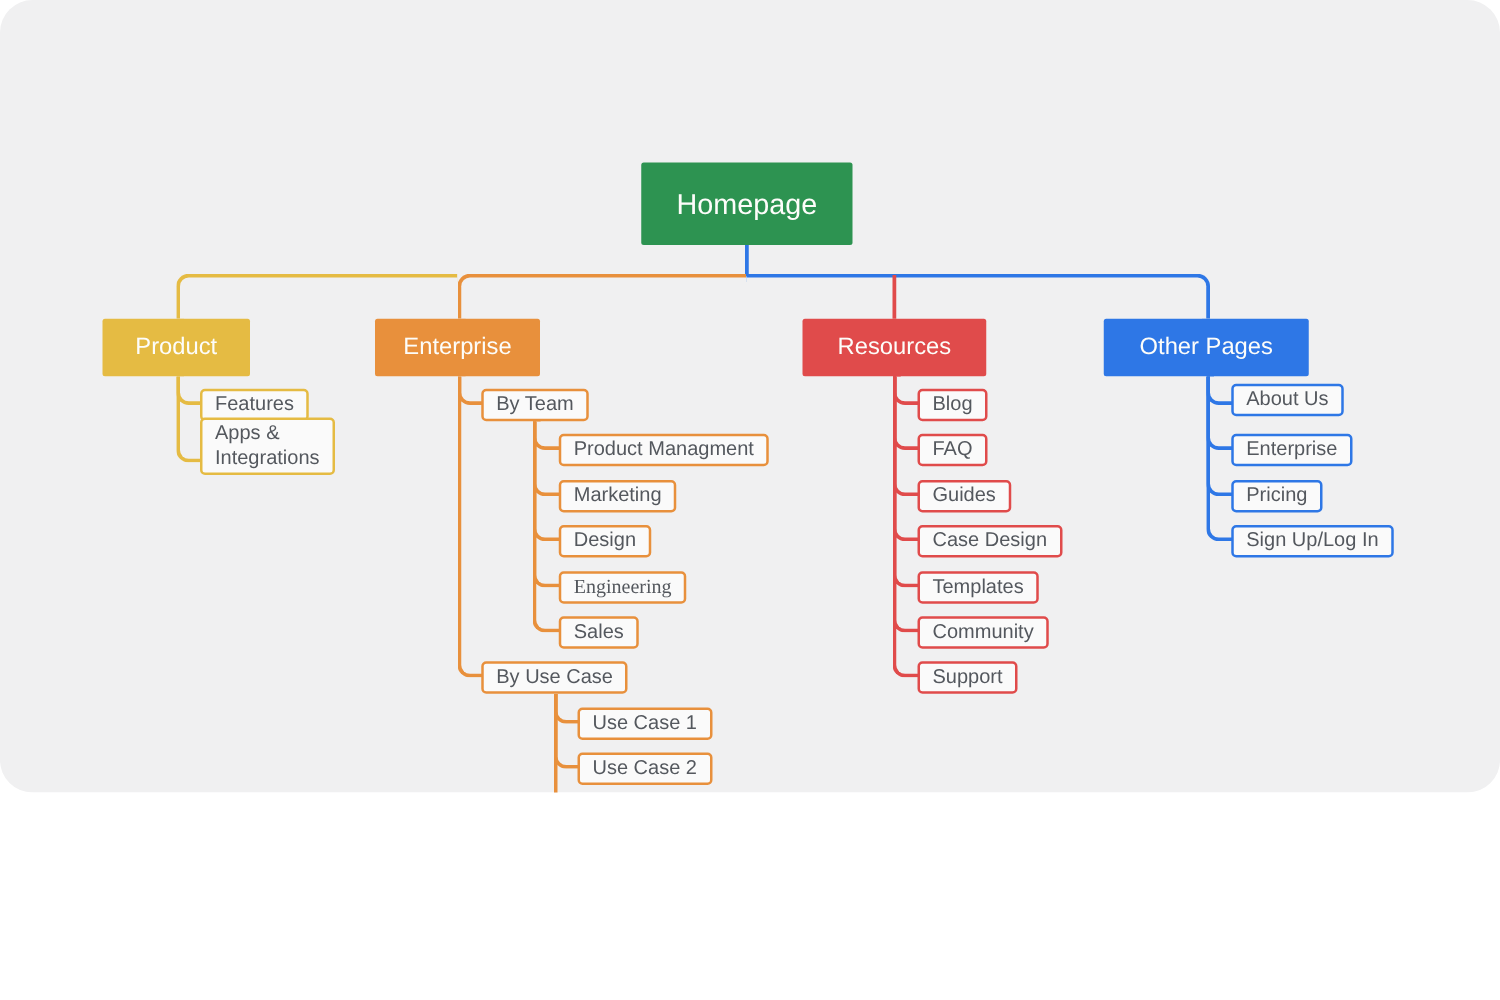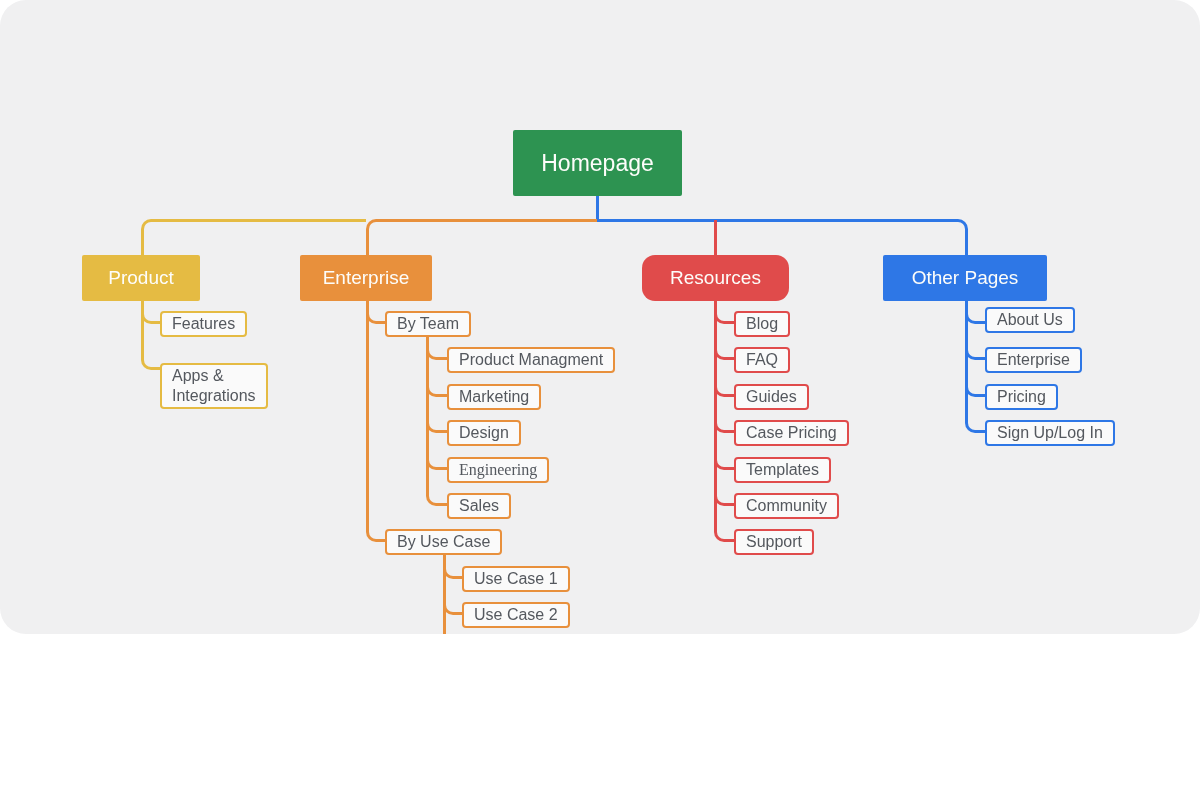--- a/index.html
+++ b/index.html
@@ -106,46 +106,46 @@
     <div class="root-node c-green" style="left:513px; top:130px; width:169px; height:66px;">
       <span>Homepage</span>
     </div>
 
     <div class="branch-node c-yellow" style="left:82px; top:255px; width:118px;">
       <span>Product</span>
     </div>
     <div class="branch-node c-orange" style="left:300px; top:255px; width:132px;">
       <span>Enterprise</span>
     </div>
-    <div class="branch-node c-red" style="left:642px; top:255px; width:147px;border-radius:13px;">
+    <div class="branch-node c-red" style="left:642px; top:255px; width:147px;">
       <span>Resources</span>
     </div>
     <div class="branch-node c-blue" style="left:883px; top:255px; width:164px;">
       <span>Other Pages</span>
     </div>
 
     <div class="leaf-node c-yellow" style="left:160px; top:311px;">Features</div>
-    <div class="leaf-node c-yellow" style="left:160px; top:363px;">Apps &amp;
+    <div class="leaf-node c-yellow" style="left:160px; top:334px;">Apps &amp;
 Integrations</div>
 
     <div class="leaf-node c-orange" style="left:385px; top:311px;">By Team</div>
     <div class="leaf-node c-orange" style="left:447px; top:347px;">Product Managment</div>
     <div class="leaf-node c-orange" style="left:447px; top:384px;">Marketing</div>
     <div class="leaf-node c-orange" style="left:447px; top:420px;">Design</div>
     <div class="leaf-node c-orange" style="left:447px; top:457px;font-family:Liberation Serif, serif;">Engineering</div>
     <div class="leaf-node c-orange" style="left:447px; top:493px;">Sales</div>
     <div class="leaf-node c-orange" style="left:385px; top:529px;">By Use Case</div>
     <div class="leaf-node c-orange" style="left:462px; top:566px;">Use Case 1</div>
     <div class="leaf-node c-orange" style="left:462px; top:602px;">Use Case 2</div>
     <div class="leaf-node c-orange" style="left:462px; top:639px;">Use Case 3</div>
 
     <div class="leaf-node c-red" style="left:734px; top:311px;">Blog</div>
     <div class="leaf-node c-red" style="left:734px; top:347px;">FAQ</div>
     <div class="leaf-node c-red" style="left:734px; top:384px;">Guides</div>
-    <div class="leaf-node c-red" style="left:734px; top:420px;">Case Pricing</div>
+    <div class="leaf-node c-red" style="left:734px; top:420px;">Case Design</div>
     <div class="leaf-node c-red" style="left:734px; top:457px;">Templates</div>
     <div class="leaf-node c-red" style="left:734px; top:493px;">Community</div>
     <div class="leaf-node c-red" style="left:734px; top:529px;">Support</div>
 
     <div class="leaf-node c-blue" style="left:985px; top:307px;">About Us</div>
     <div class="leaf-node c-blue" style="left:985px; top:347px;">Enterprise</div>
     <div class="leaf-node c-blue" style="left:985px; top:384px;">Pricing</div>
     <div class="leaf-node c-blue" style="left:985px; top:420px;">Sign Up/Log In</div>
 
   </div>

